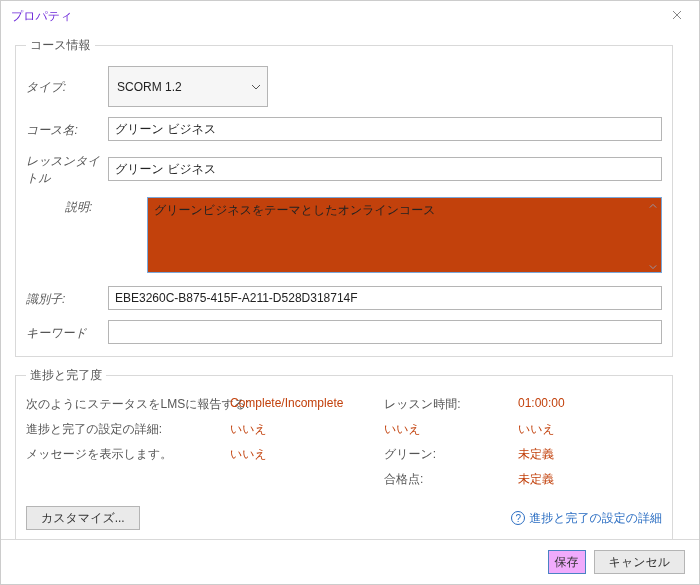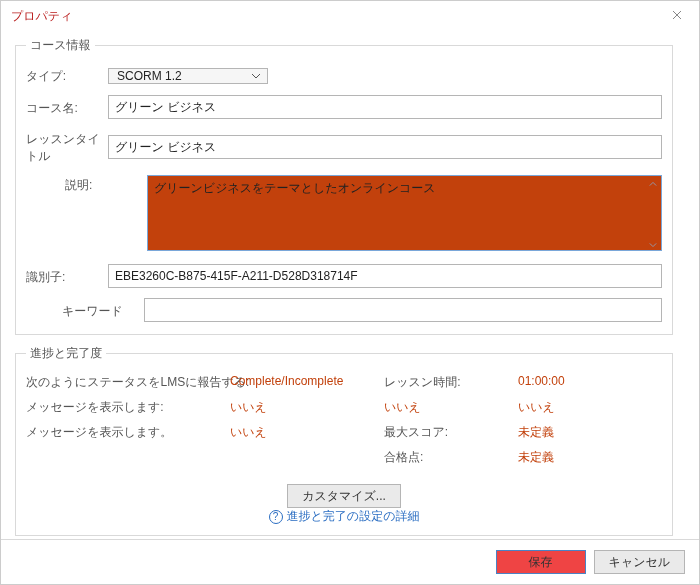--- a/index.html
+++ b/index.html
@@ -18,21 +18,21 @@
     background: #fff;
     display: flex;
     flex-direction: column;
   }
   .titlebar {
     height: 30px;
     display: flex;
     align-items: center;
     justify-content: space-between;
     padding: 0 0 0 10px;
-    color: #b91c1c;
+    color: #6d28d9;
     font-size: 12px;
   }
   .titlebar .close {
     width: 44px; height: 30px;
     display: flex; align-items: center; justify-content: center;
     cursor: default;
     color: #666;
   }
   .titlebar .close svg { width: 10px; height: 10px; }
   .content {
@@ -56,38 +56,39 @@
     display: flex;
     align-items: center;
     margin-bottom: 10px;
   }
   .form-row.align-top { align-items: flex-start; margin-left: 39px; }
   .form-label {
     width: 82px;
     flex: 0 0 82px;
     color: #555;
     padding-top: 2px;
+    font-style: italic;
   }
   .form-control {
     flex: 1;
   }
   input[type=text].tf, .select {
     width: 100%;
     height: 24px;
     border: 1px solid #b5b5b5;
     padding: 2px 6px;
     font-family: inherit;
     font-size: 12px;
     background: #fff;
     color: #222;
   }
   .select-wrap {
     position: relative;
     width: 160px;
-    height: 16px;
+    height: 41px;
     border: 1px solid #b5b5b5;
     background: #f6f6f6;
     display: flex; align-items: center;
     padding: 0 22px 0 8px;
     color: #222;
   }
   .select-wrap .chev {
     position: absolute;
     right: 6px; top: 50%; transform: translateY(-50%);
     color: #555;
@@ -125,38 +126,37 @@
     row-gap: 8px;
     column-gap: 4px;
     font-size: 12px;
     color: #555;
     margin-bottom: 10px;
   }
   .status-grid .lab { color: #555; white-space: nowrap; }
   .status-grid .val { color: #c2410c; }
   .bottom-row {
     display: flex;
-    justify-content: flex-start;
+    justify-content: space-between;
     align-items: center;
-    flex-direction: column;
   }
   button.btn {
     font-family: inherit;
     font-size: 12px;
     height: 24px;
     padding: 0 14px;
     border: 1px solid #b5b5b5;
     background: #eaeaea;
     color: #333;
     cursor: default;
   }
   button.btn.primary {
     border: 1px solid #4a82c4;
-    background: #ef4444;
-    padding: 0 32px;
+    background: #f0abfc;
+    padding: 0 6px;
     text-align: right;
   }
   .help-link {
     color: #2a6dc2;
     display: inline-flex;
     align-items: center;
     gap: 4px;
     cursor: default;
   }
   .help-link .qmark {
@@ -241,46 +241,46 @@
         </div>
       </div>
 
       <div class="form-row">
         <div class="form-label">識別子:</div>
         <div class="form-control">
           <input type="text" class="tf" value="EBE3260C-B875-415F-A211-D528D318714F" style="">
         </div>
       </div>
 
-      <div class="form-row" style="margin-bottom:2px;margin-left:36px;">
+      <div class="form-row" style="margin-bottom:2px;">
         <div class="form-label">キーワード</div>
         <div class="form-control">
           <input type="text" class="tf" value="" style="">
         </div>
       </div>
     </fieldset>
 
     <fieldset class="group">
       <legend>進捗と完了度</legend>
 
       <div class="status-grid">
         <div class="lab">次のようにステータスをLMSに報告する:</div>
         <div class="val">Complete/Incomplete</div>
         <div class="lab">レッスン時間:</div>
         <div class="val">01:00:00</div>
 
-        <div class="lab">メッセージを表示します:</div>
+        <div class="lab">進捗と完了の設定の詳細:</div>
         <div class="val">いいえ</div>
         <div class="val">いいえ</div>
 
         <div class="val">いいえ</div>
         <div class="lab">メッセージを表示します。</div>
         <div class="val">いいえ</div>
 
-        <div class="lab">最大スコア:</div>
+        <div class="lab">グリーン:</div>
         <div class="val">未定義</div>
         <div class="lab"></div>
         <div class="val"></div>
 
         <div class="lab">合格点:</div>
         <div class="val">未定義</div>
         <div class="lab"></div>
         <div class="val"></div>
       </div>
 

